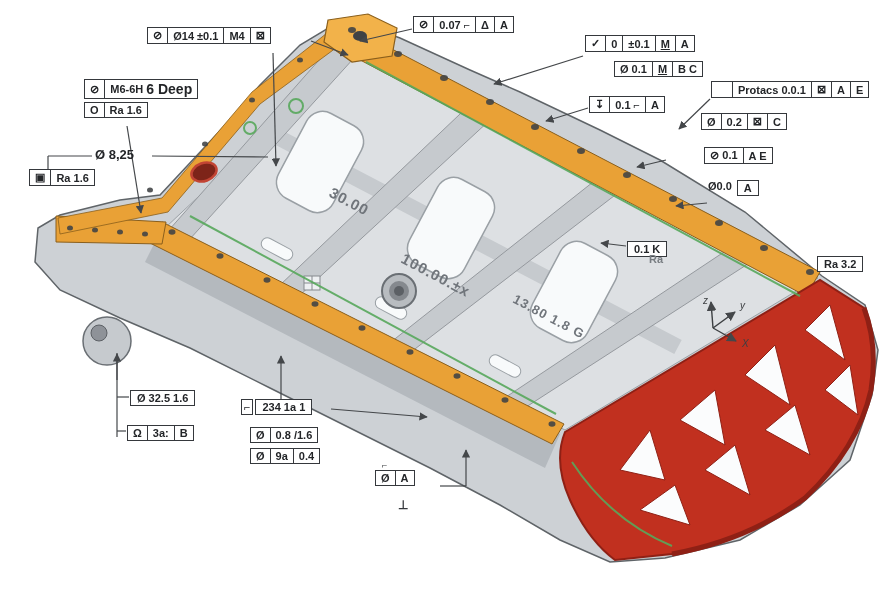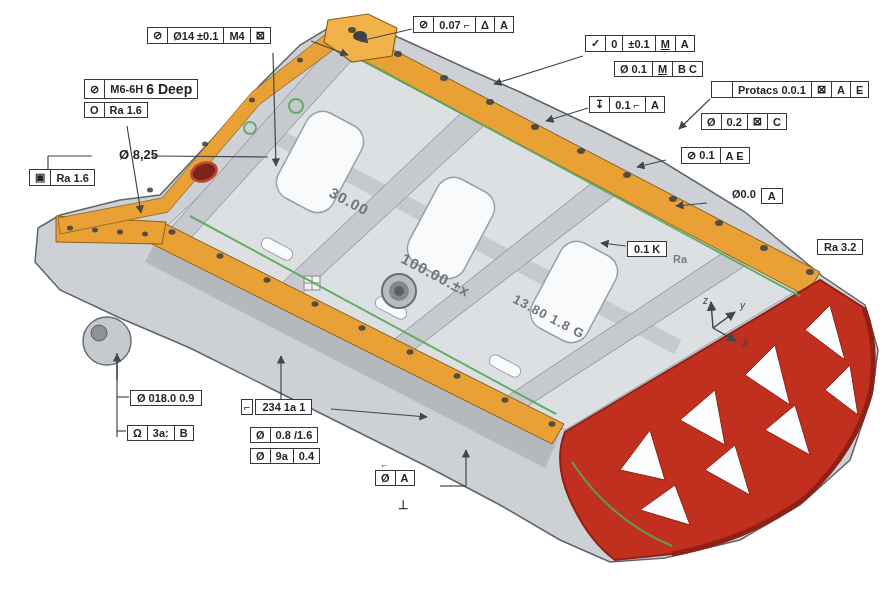--- a/index.html
+++ b/index.html
@@ -8,21 +8,21 @@
   #part-svg{position:absolute;left:0;top:0;z-index:1;}
   .callout{position:absolute;z-index:5;display:flex;align-items:stretch;
            font-family:"Liberation Sans",sans-serif;font-size:11px;color:#232528;}
   .fcf{display:flex;border:1.5px solid #35383c;background:rgba(255,255,255,.97);}
   .fcf .cell{padding:1px 5px;border-right:1.5px solid #35383c;display:flex;align-items:center;
              white-space:nowrap;font-weight:600;}
   .fcf .cell:last-child{border-right:none;}
   .fcf .cell.tiny{min-width:10px;justify-content:center;}
   .plainbox{border:1.5px solid #35383c;background:rgba(255,255,255,.97);padding:1px 6px;
             white-space:nowrap;font-weight:600;display:flex;align-items:center;}
-  .plaintext{white-space:nowrap;font-weight:700;background:transparent;margin-left:24px;}
+  .plaintext{white-space:nowrap;font-weight:700;background:transparent;}
   .und{text-decoration:underline;}
   .graytext{color:#787d82;font-weight:700;}
   .notch{position:absolute;z-index:5;font-size:9px;color:#35383c;font-weight:700;}
 </style>
 </head>
 <body>
 
 <div id="stage">
 
 <svg id="part-svg" width="883" height="589" viewBox="0 0 883 589">
@@ -227,41 +227,41 @@
 
 <div class="callout" style="left:701px;top:113px">
   <div class="fcf">
     <span class="cell">Ø</span>
     <span class="cell">0.2</span>
     <span class="cell">⊠</span>
     <span class="cell">C</span>
   </div>
 </div>
 
-<div class="callout" style="left:681px;top:147px">
+<div class="callout" style="left:704px;top:147px">
   <div class="fcf">
     <span class="cell">⊘ 0.1</span>
     <span class="cell">A E</span>
   </div>
 </div>
 
-<div class="callout" style="left:708px;top:188px">
+<div class="callout" style="left:708px;top:180px">
   <span class="plaintext" style="margin-right:5px">Ø0.0</span>
   <span class="plainbox">A</span>
 </div>
 
 <div class="callout" style="left:627px;top:241px">
   <span class="plainbox">0.1 K</span>
 </div>
 
 <div class="callout" style="left:649px;top:253px">
   <span class="plaintext graytext">Ra</span>
 </div>
 
-<div class="callout" style="left:817px;top:239px">
+<div class="callout" style="left:817px;top:256px">
   <span class="plainbox">Ra 3.2</span>
 </div>
 
 <div class="callout" style="left:84px;top:79px">
   <div class="fcf">
     <span class="cell">⊘</span>
     <span class="cell"><span>M6-6H</span>&nbsp;<span style="font-size:14px">6 Deep</span></span>
   </div>
 </div>
 
@@ -277,21 +277,21 @@
 </div>
 
 <div class="callout" style="left:29px;top:169px">
   <div class="fcf">
     <span class="cell">▣</span>
     <span class="cell">Ra 1.6</span>
   </div>
 </div>
 
 <div class="callout" style="left:130px;top:390px">
-  <span class="plainbox">Ø 018.0 0.9</span>
+  <span class="plainbox">Ø 32.5 1.6</span>
 </div>
 
 <div class="callout" style="left:127px;top:425px">
   <div class="fcf">
     <span class="cell">Ω</span>
     <span class="cell">3a:</span>
     <span class="cell">B</span>
   </div>
 </div>
 

